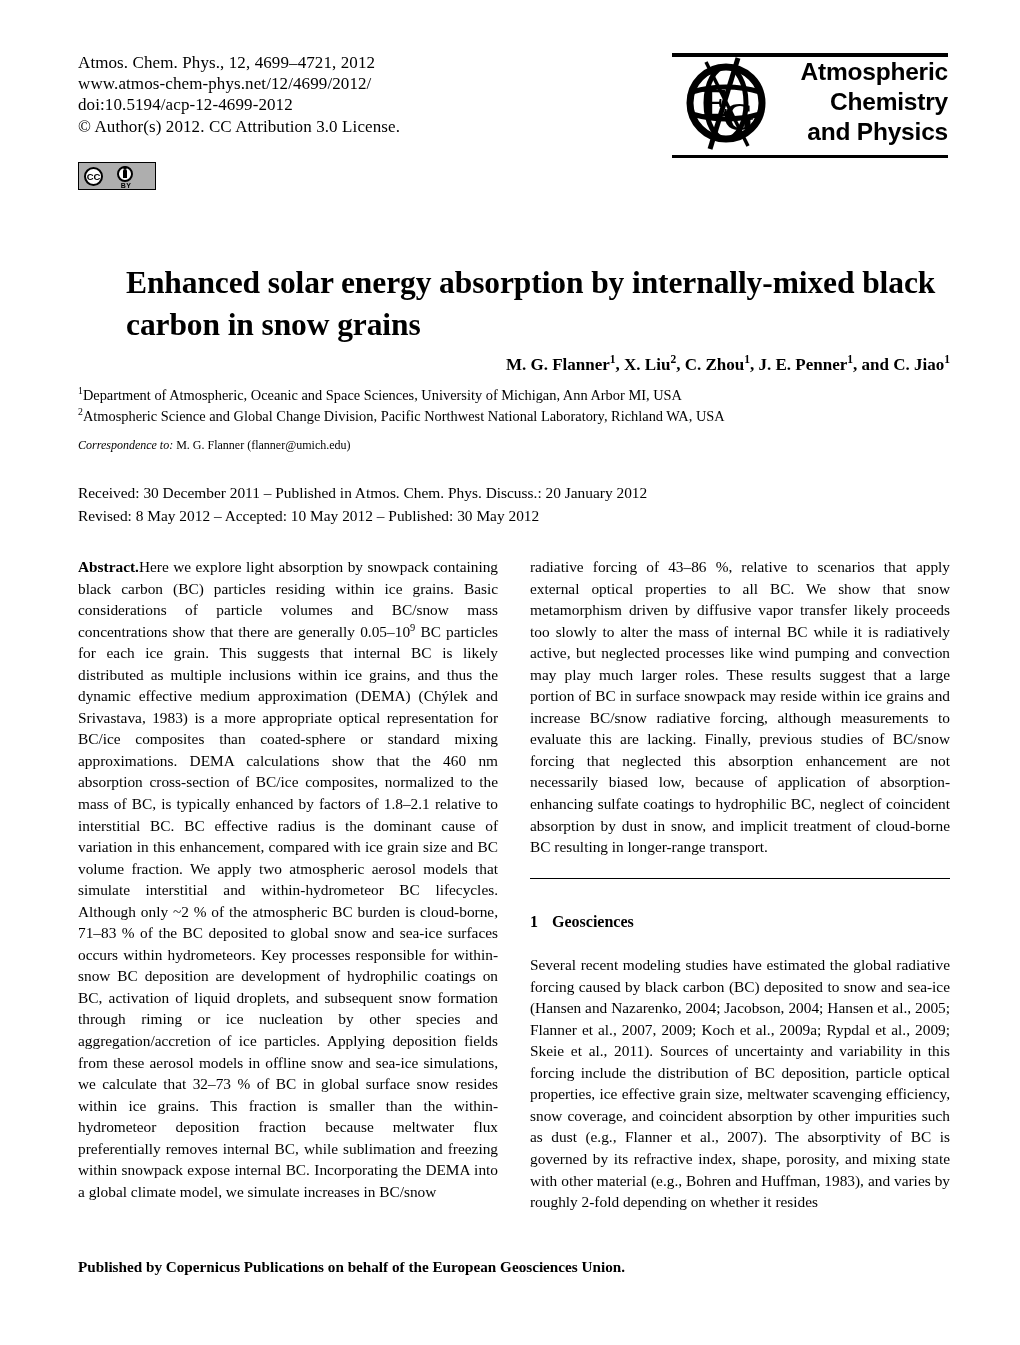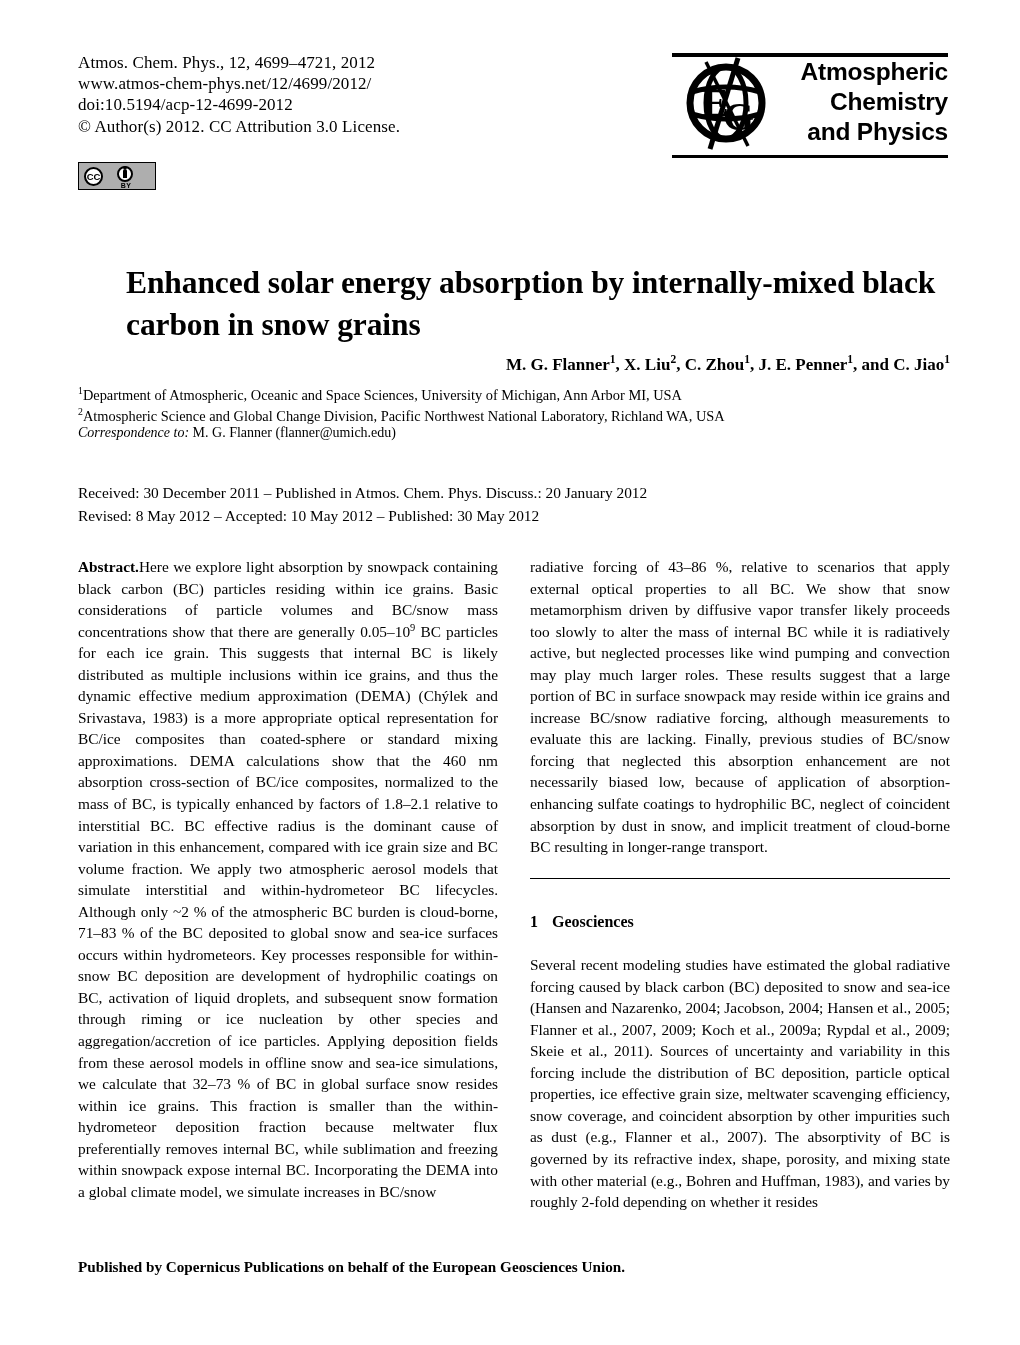--- a/index.html
+++ b/index.html
@@ -157,23 +157,23 @@
     position: absolute;
     left: 78px;
     top: 385px;
     width: 872px;
     font-size: 14.4px;
     line-height: 20.5px;
   }
   .correspondence {
     position: absolute;
     left: 78px;
-    top: 425px;
-    width: 872px;
-    font-size: 14px;
+    top: 438px;
+    width: 872px;
+    font-size: 12px;
   }
   .correspondence .ital { font-style: italic; }
   .dates {
     position: absolute;
     left: 78px;
     top: 482px;
     width: 872px;
     font-size: 15.4px;
     line-height: 22.5px;
   }

